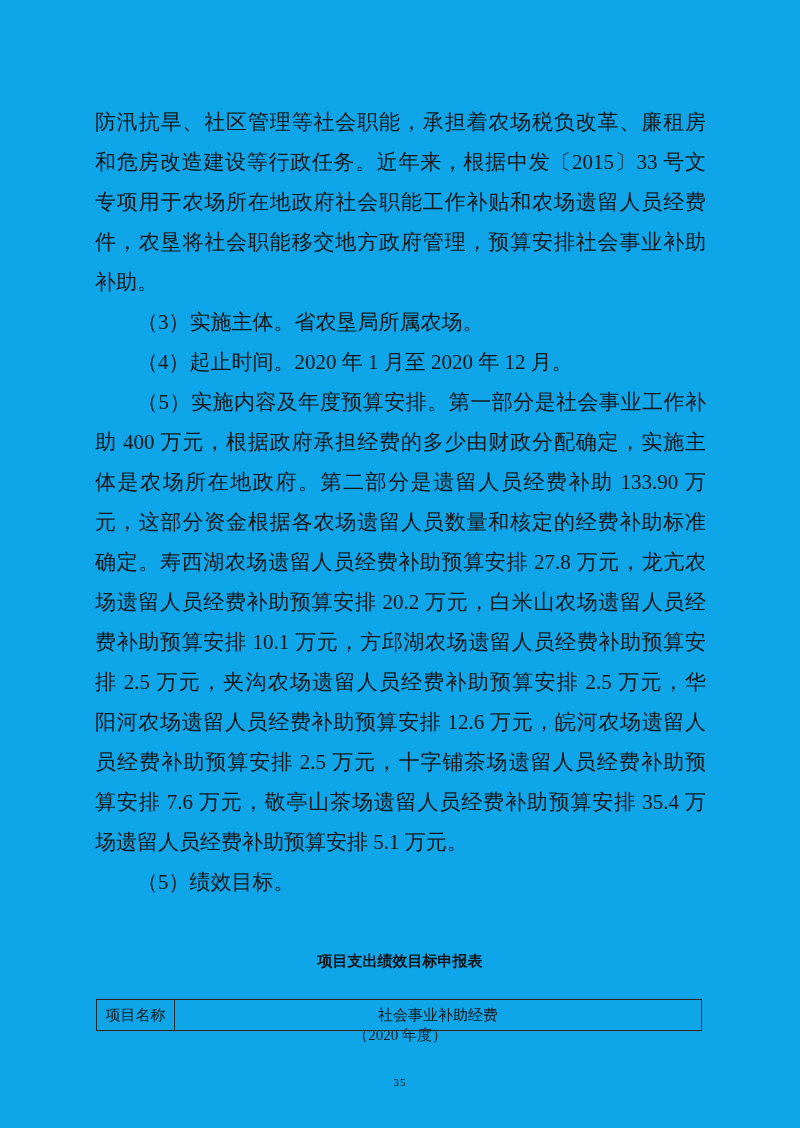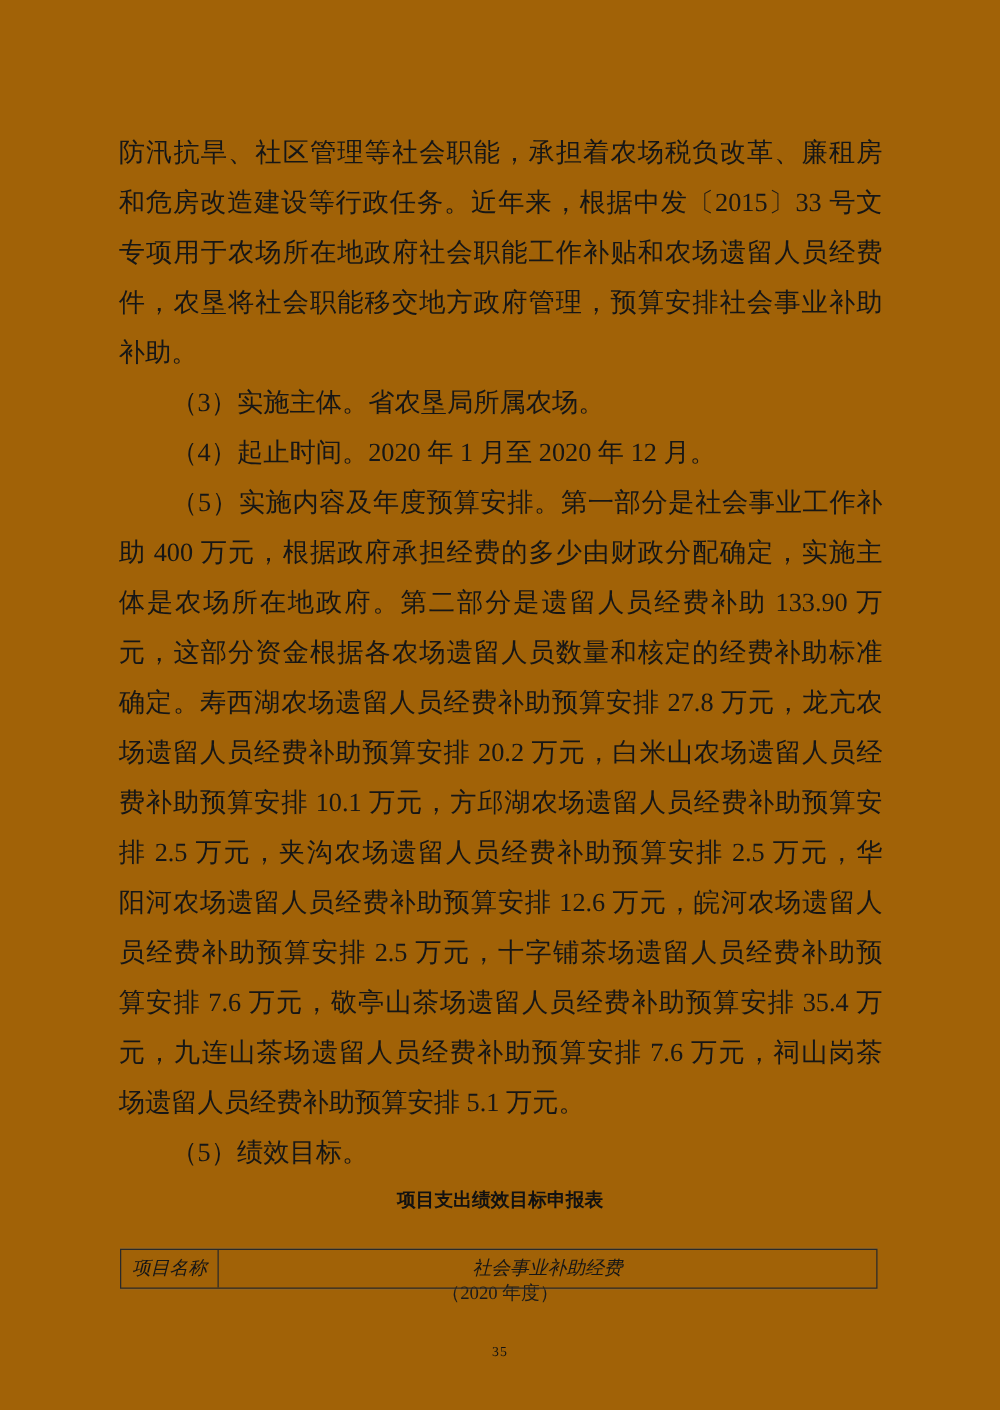--- a/index.html
+++ b/index.html
@@ -4,21 +4,21 @@
 <style>
   * { margin: 0; padding: 0; box-sizing: border-box; }
   html, body { background: #e8e8e8; }
   body { font-family: "Liberation Serif", "DejaVu Serif", serif; }
 
   .page {
     position: relative;
     width: 800px;
     height: 1128px;
     margin: 0 auto;
-    background: #a16207;
+    background: #0ea5e9;
     color: #151515;
     overflow: hidden;
   }
 
   
   .doc-body {
     position: absolute;
     left: 95px;
     top: 102px;
     width: 611px;
@@ -65,21 +65,20 @@
 
   
   .tbl {
     position: absolute;
     left: 96px; top: 999px;
     width: 606px;
     height: 32px;
     border: 1px solid #2a2a2a;
     display: flex;
     box-shadow: 0 -1px 0 rgba(120,120,120,0.25), 0 1px 0 rgba(120,120,120,0.2);
-    font-style: italic;
   }
   .tbl .cell {
     font-size: 15px;
     line-height: 30px;
     text-align: center;
     color: #161616;
     overflow: hidden;
   }
   .tbl .cell-label {
     width: 78px;
@@ -116,21 +115,20 @@
     <div class="ln jl">助 400 万元，根据政府承担经费的多少由财政分配确定，实施主</div>
     <div class="ln jl">体是农场所在地政府。第二部分是遗留人员经费补助 133.90 万</div>
     <div class="ln jl">元，这部分资金根据各农场遗留人员数量和核定的经费补助标准</div>
     <div class="ln jl">确定。寿西湖农场遗留人员经费补助预算安排 27.8 万元，龙亢农</div>
     <div class="ln jl">场遗留人员经费补助预算安排 20.2 万元，白米山农场遗留人员经</div>
     <div class="ln jl">费补助预算安排 10.1 万元，方邱湖农场遗留人员经费补助预算安</div>
     <div class="ln jl">排 2.5 万元，夹沟农场遗留人员经费补助预算安排 2.5 万元，华</div>
     <div class="ln jl">阳河农场遗留人员经费补助预算安排 12.6 万元，皖河农场遗留人</div>
     <div class="ln jl">员经费补助预算安排 2.5 万元，十字铺茶场遗留人员经费补助预</div>
     <div class="ln jl">算安排 7.6 万元，敬亭山茶场遗留人员经费补助预算安排 35.4 万</div>
-    <div class="ln jl">元，九连山茶场遗留人员经费补助预算安排 7.6 万元，祠山岗茶</div>
     <div class="ln el">场遗留人员经费补助预算安排 5.1 万元。</div>
     <div class="ln el ind">（5）绩效目标。</div>
   </div>
 
   <div class="tbl-title">项目支出绩效目标申报表</div>
   <div class="tbl-subtitle">（2020 年度）</div>
 
   <div class="tbl">
     <div class="cell cell-label">项目名称</div>
     <div class="cell cell-value">社会事业补助经费</div>

